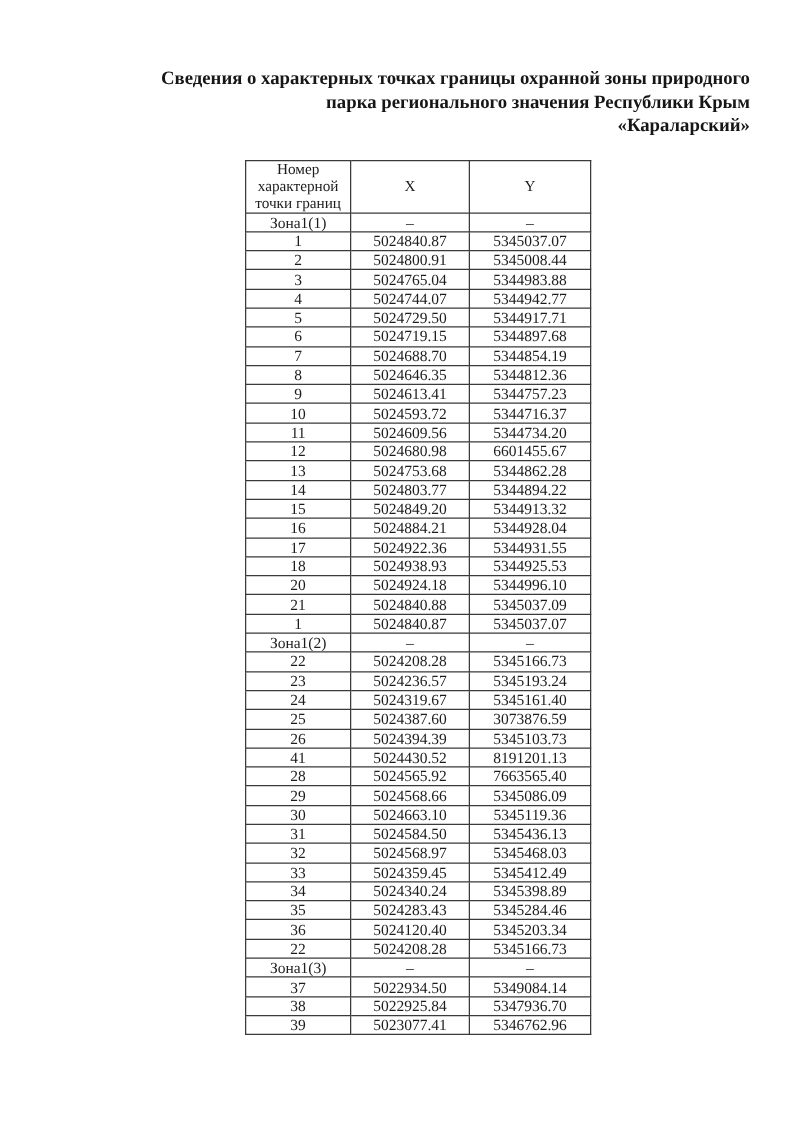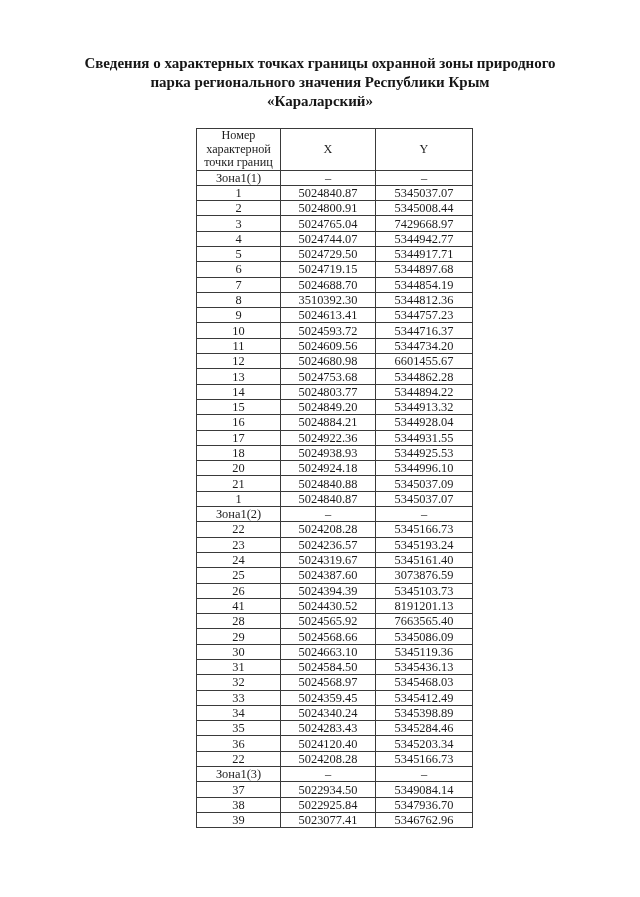--- a/index.html
+++ b/index.html
@@ -13,21 +13,21 @@
     position: relative;
     overflow: hidden;
     font-family: "Liberation Serif", "DejaVu Serif", serif;
     color: #1e1e1e;
   }
   .doc-title {
     position: absolute;
     top: 54px;
     left: 40px;
     right: 40px;
-    text-align: center;
+    text-align: right;
     font-weight: bold;
     font-size: 15px;
     line-height: 19px;
     color: #161616;
   }
   .doc-title .t-line { white-space: nowrap; }
   table.coords {
     position: absolute;
     left: 196px;
     top: 128px;
@@ -93,21 +93,21 @@
         <td>5345037.07</td>
       </tr>
       <tr>
         <td>2</td>
         <td>5024800.91</td>
         <td>5345008.44</td>
       </tr>
       <tr>
         <td>3</td>
         <td>5024765.04</td>
-        <td>7429668.97</td>
+        <td>5344983.88</td>
       </tr>
       <tr>
         <td>4</td>
         <td>5024744.07</td>
         <td>5344942.77</td>
       </tr>
       <tr>
         <td>5</td>
         <td>5024729.50</td>
         <td>5344917.71</td>
@@ -117,21 +117,21 @@
         <td>5024719.15</td>
         <td>5344897.68</td>
       </tr>
       <tr>
         <td>7</td>
         <td>5024688.70</td>
         <td>5344854.19</td>
       </tr>
       <tr>
         <td>8</td>
-        <td>3510392.30</td>
+        <td>5024646.35</td>
         <td>5344812.36</td>
       </tr>
       <tr>
         <td>9</td>
         <td>5024613.41</td>
         <td>5344757.23</td>
       </tr>
       <tr>
         <td>10</td>
         <td>5024593.72</td>

